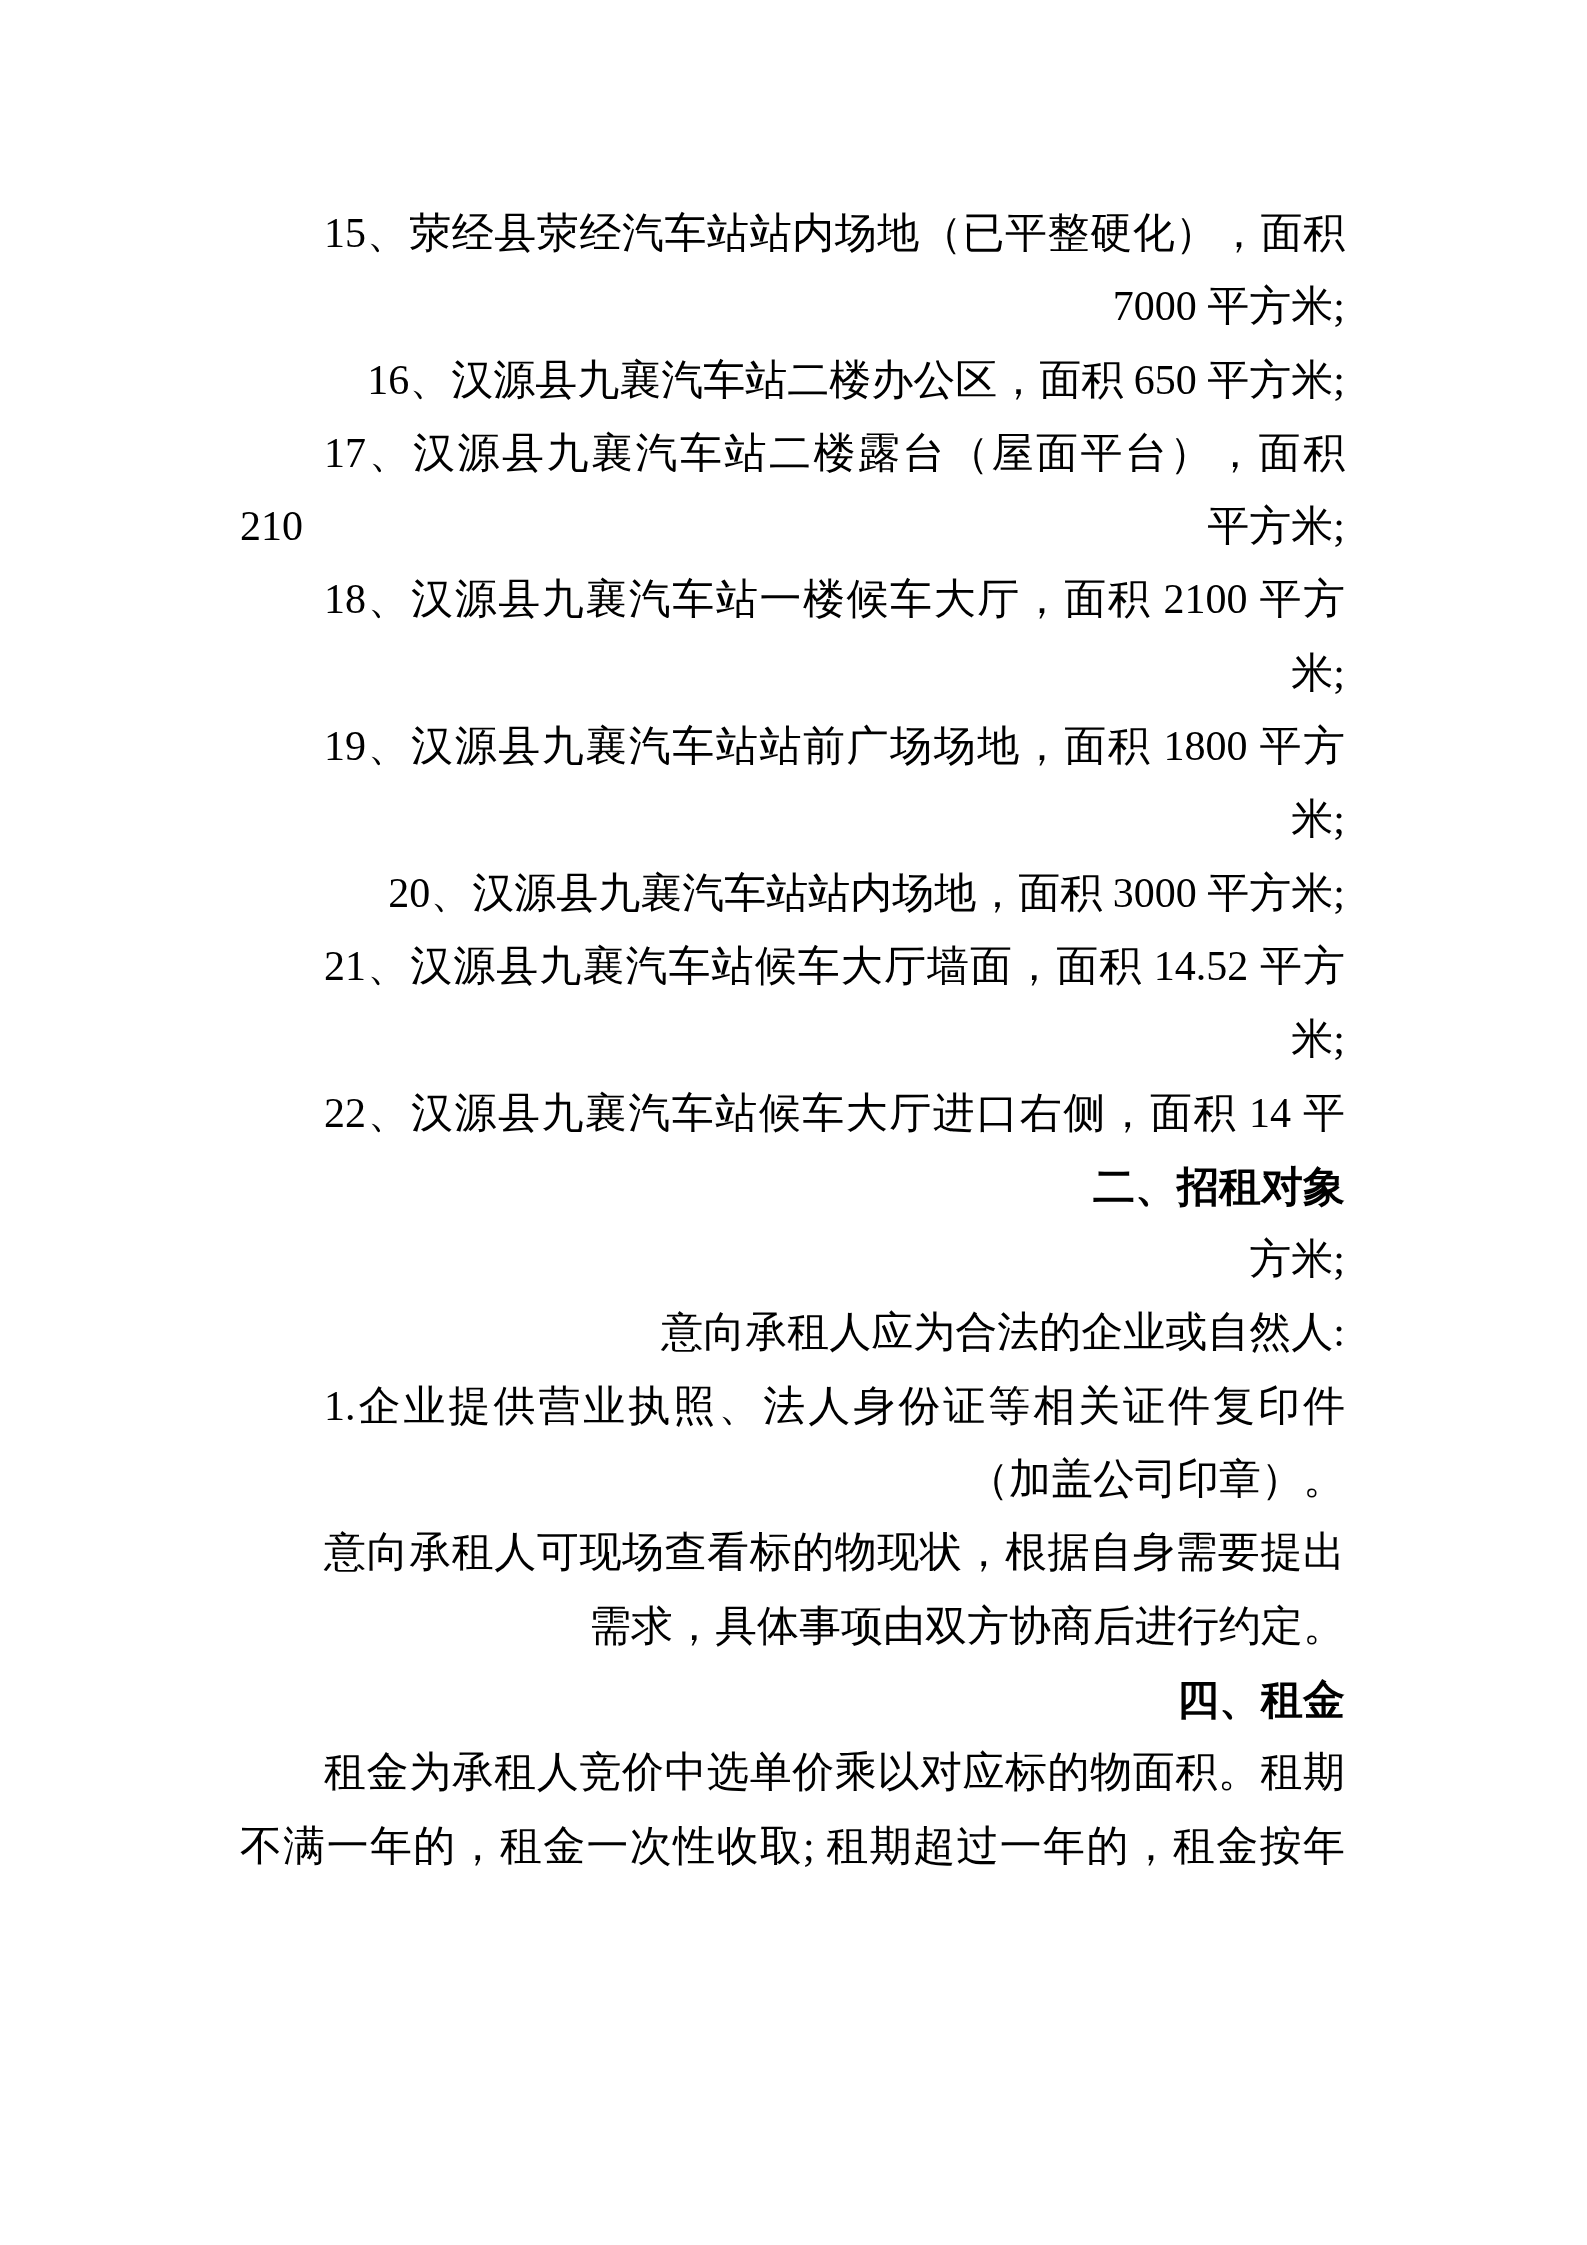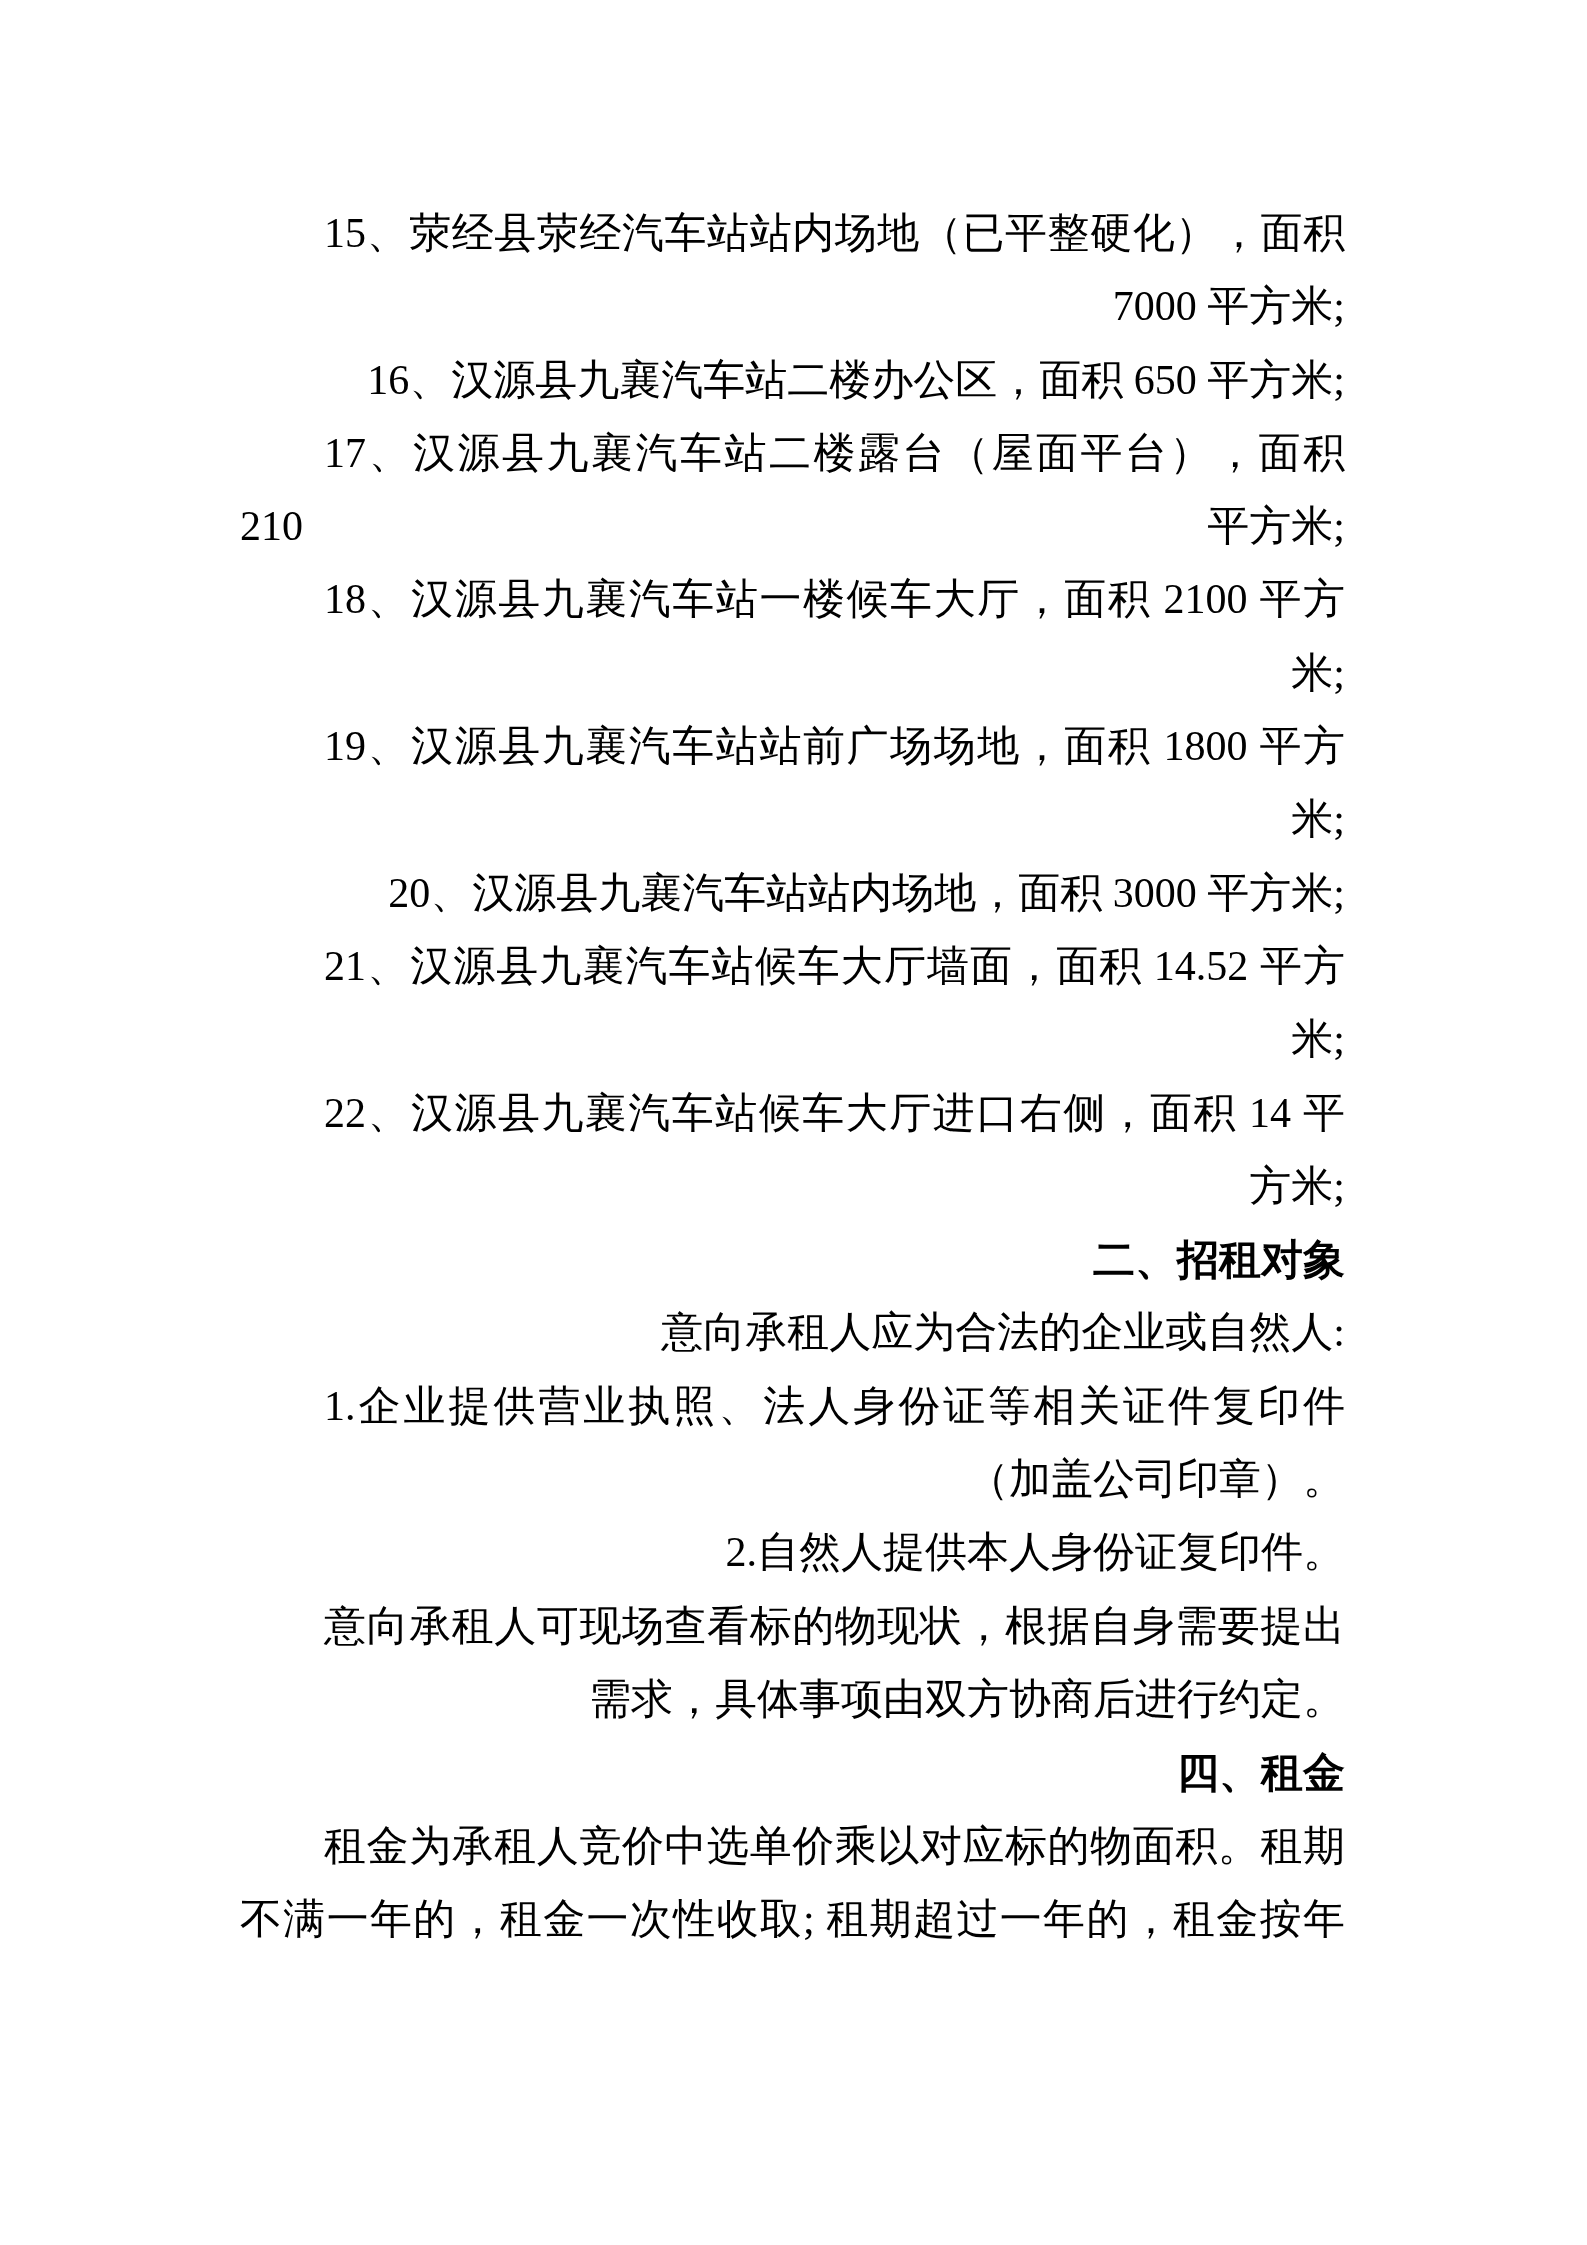--- a/index.html
+++ b/index.html
@@ -52,25 +52,24 @@
       <div class="line indent justify">17、汉源县九襄汽车站二楼露台（屋面平台），面积 210</div>
       <div class="line">平方米;</div>
       <div class="line indent justify">18、汉源县九襄汽车站一楼候车大厅，面积 2100 平方</div>
       <div class="line">米;</div>
       <div class="line indent justify">19、汉源县九襄汽车站站前广场场地，面积 1800 平方</div>
       <div class="line">米;</div>
       <div class="line indent">20、汉源县九襄汽车站站内场地，面积 3000 平方米;</div>
       <div class="line indent justify">21、汉源县九襄汽车站候车大厅墙面，面积 14.52 平方</div>
       <div class="line">米;</div>
       <div class="line indent justify">22、汉源县九襄汽车站候车大厅进口右侧，面积 14 平</div>
+      <div class="line heading indent">二、招租对象</div>
       <div class="line">方米;</div>
-      <div class="line heading indent">二、招租对象</div>
       <div class="line indent">意向承租人应为合法的企业或自然人:</div>
       <div class="line indent justify">1.企业提供营业执照、法人身份证等相关证件复印件</div>
       <div class="line">（加盖公司印章）。</div>
-      <div class="line indent">2.自然人提供本人身份证复印件。</div>
       <div class="line indent justify">意向承租人可现场查看标的物现状，根据自身需要提出</div>
       <div class="line">需求，具体事项由双方协商后进行约定。</div>
       <div class="line heading indent">四、租金</div>
       <div class="line indent justify">租金为承租人竞价中选单价乘以对应标的物面积。租期</div>
       <div class="line justify">不满一年的，租金一次性收取; 租期超过一年的，租金按年</div>
     </div>
 </div>
 
 </body></html>

